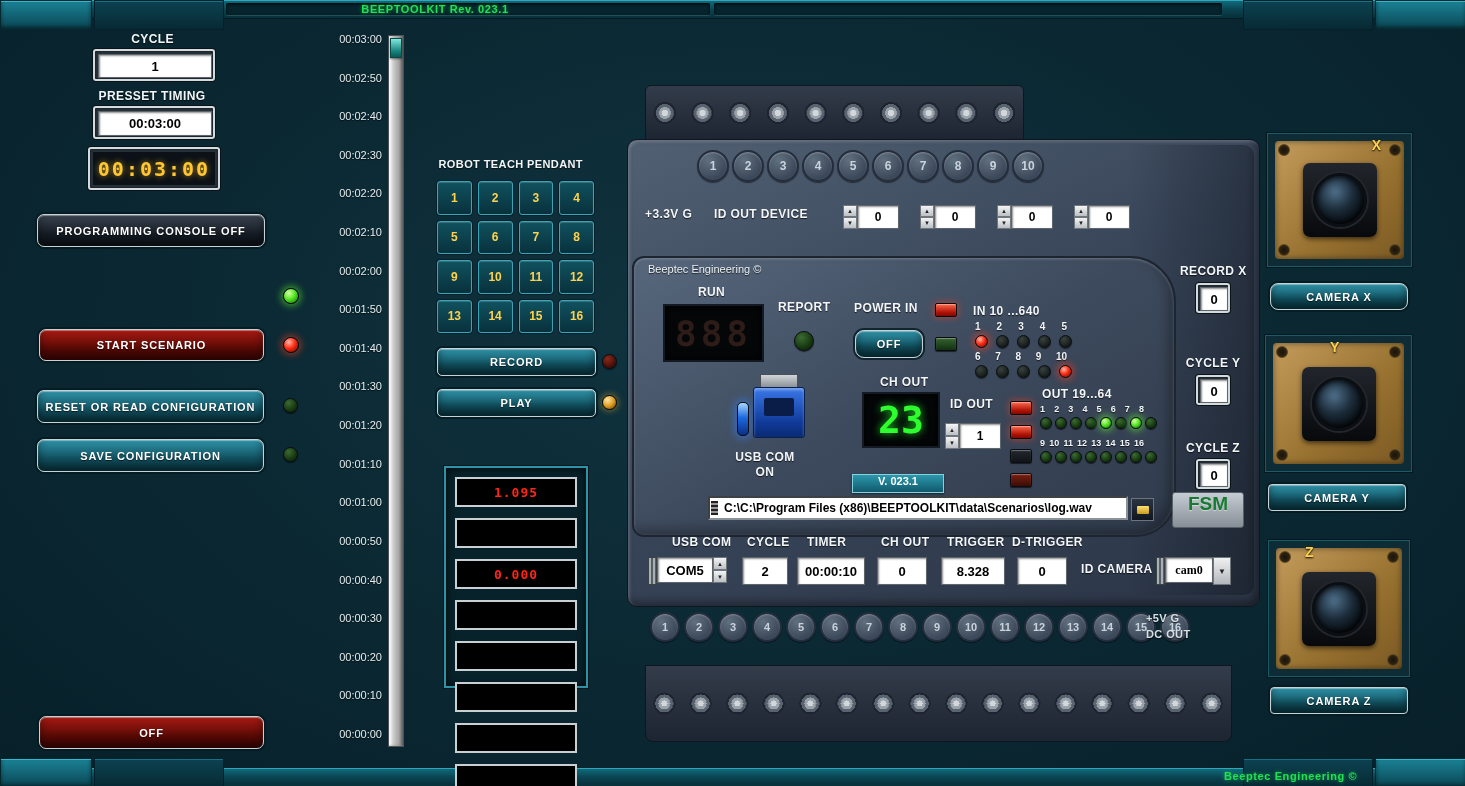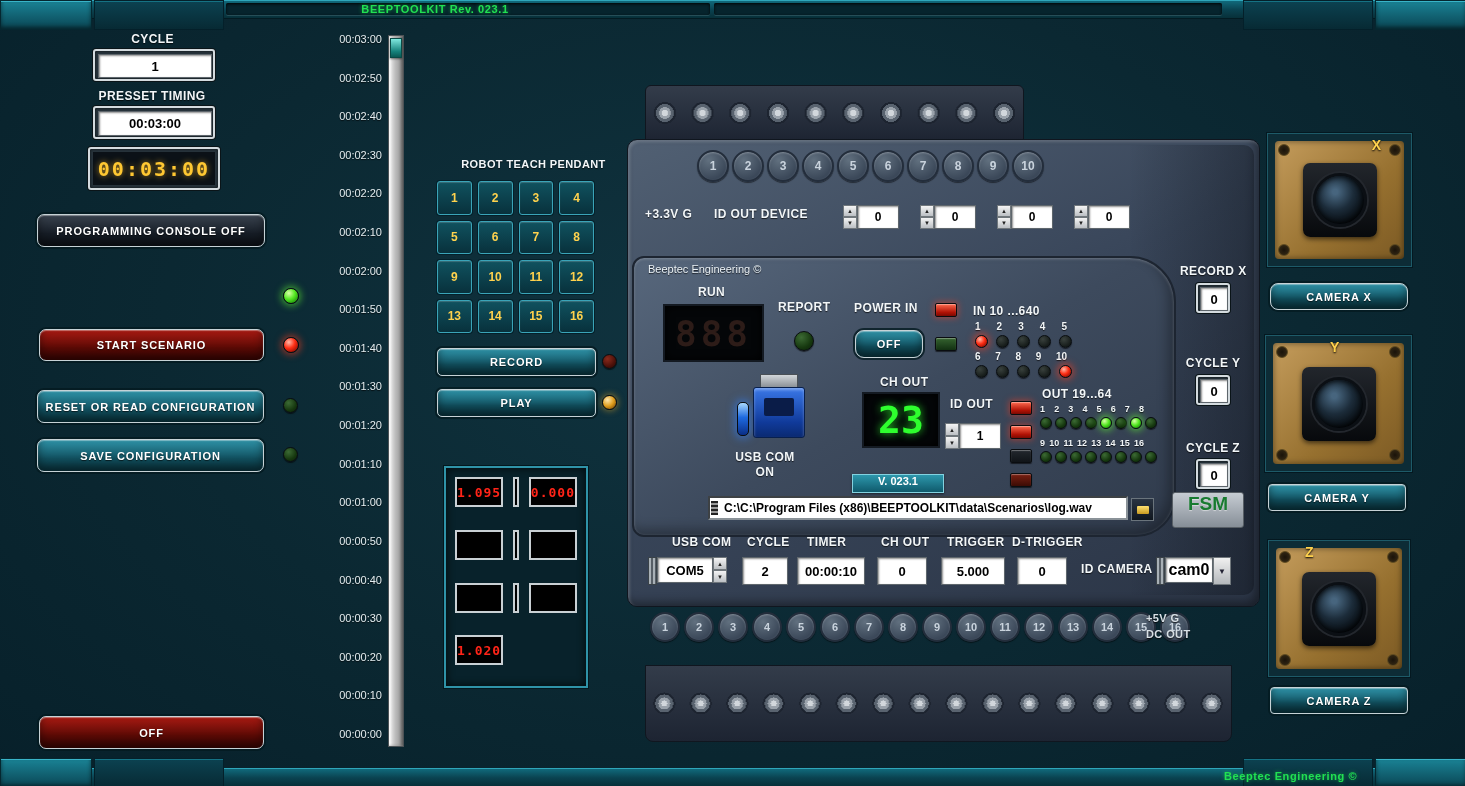--- a/index.html
+++ b/index.html
@@ -59,21 +59,21 @@
   .dropbtn{width:16px;height:26px;display:flex;align-items:center;justify-content:center;background:linear-gradient(#f0f0f0,#b4b8bc);
            border:1px solid #70777c;font-size:8px;color:#223;cursor:pointer;}
 
   
   .keys{display:grid;grid-template-columns:repeat(4,1fr);grid-template-rows:repeat(4,1fr);gap:6px;}
   .key{background:linear-gradient(#10525f,#08313c);border:1px solid #3aa4b8;border-radius:3px;
        box-shadow:0 0 0 1px #04202a, inset 0 1px 1px rgba(255,255,255,.18);
        display:flex;align-items:center;justify-content:center;color:#ffd24d;
        font:bold 12px "Liberation Sans",sans-serif;cursor:pointer;}
   .vpanel{background:#08222b;border:2px solid #2f93a8;box-shadow:0 0 0 1px #04181e, inset 0 0 8px rgba(0,0,0,.8);
-          display:grid;grid-template-columns:1fr 1fr 1fr;gap:11px 10px;padding:9px;}
+          display:grid;grid-template-columns:1fr;gap:11px 10px;padding:9px;}
   .vdisp{height:26px;background:#000;border:2px solid #c9d0d4;display:flex;align-items:center;justify-content:center;
          font-family:"DejaVu Sans Mono",monospace;font-weight:bold;font-size:13px;color:#ff2418;letter-spacing:1px;}
 
   
   .screws{background:linear-gradient(#333c4a,#1d2432);border:1px solid #10161f;
           background-image:radial-gradient(circle at 50% 50%, #d2d7dc 0 3px, #9aa2ab 3px 6px, #59636f 6px 9px, #1d2430 9px 11px, transparent 11px),linear-gradient(#333c4a,#1d2432);
           background-repeat:repeat-x;}
   .numcirc{width:28px;height:28px;border-radius:50%;flex:0 0 auto;
            background:radial-gradient(circle at 35% 30%,#61707f,#3b4859 70%);
            border:2px solid #232d3b;color:#c9d3dd;font:bold 12px "Liberation Sans",sans-serif;
@@ -168,21 +168,21 @@
       <span class="tick">00:00:40</span>
       <span class="tick">00:00:30</span>
       <span class="tick">00:00:20</span>
       <span class="tick">00:00:10</span>
       <span class="tick">00:00:00</span>
     </div>
   <div class="a" style="left:388px;top:35px;width:14px;height:710px;background:linear-gradient(to right,#f4f4f4,#bdbdbd 45%,#8d8d8d);border:1px solid #4c5256;box-shadow:inset -2px 0 3px rgba(0,0,0,.35), inset 2px 0 2px rgba(255,255,255,.6);">
     <div style="position:absolute;left:1px;right:1px;top:2px;height:18px;background:linear-gradient(#7fe8df,#14807a 70%,#0a5a55);border:1px solid #0a4a46;box-shadow:0 1px 2px rgba(0,0,0,.5);"></div>
   </div>
 
-  <div class="a lbl sm ctr" style="left:455px;top:158px;width:157px;">ROBOT TEACH PENDANT</div>
+  <div class="a lbl sm ctr" style="left:426px;top:158px;width:157px;text-align:right;">ROBOT TEACH PENDANT</div>
   <div class="a keys" style="left:437px;top:181px;width:157px;height:152px;">
 
   <button class="key">1</button>
       <button class="key">2</button>
       <button class="key">3</button>
       <button class="key">4</button>
       <button class="key">5</button>
       <button class="key">6</button>
       <button class="key">7</button>
       <button class="key">8</button>
@@ -422,26 +422,26 @@
     <span class="grip"></span>
     <span class="wbox" style="width:54px;">COM5</span>
     <span class="spin">
         <b>▲</b>
         <b>▼</b>
       </span>
   </div>
   <div class="a wbox" style="left:742px;top:557px;width:44px;height:26px;">2</div>
   <div class="a wbox" style="left:797px;top:557px;width:66px;height:26px;">00:00:10</div>
   <div class="a wbox" style="left:877px;top:557px;width:48px;height:26px;">0</div>
-  <div class="a wbox" style="left:941px;top:557px;width:62px;height:26px;">5.000</div>
+  <div class="a wbox" style="left:941px;top:557px;width:62px;height:26px;">8.328</div>
   <div class="a wbox" style="left:1017px;top:557px;width:48px;height:26px;">0</div>
   <div class="a lbl" style="left:1081px;top:562px;">ID  CAMERA</div>
   <div class="a" style="left:1156px;top:557px;display:flex;height:26px;">
     <span class="grip"></span>
-    <span class="wbox" style="width:46px;font-size:16px;">cam0</span>
+    <span class="wbox" style="width:46px;font-size:12px;font-family:Liberation Serif, serif;">cam0</span>
     <span class="dropbtn">▼</span>
   </div>
 
   <div class="a" style="left:650px;top:612px;display:flex;gap:4px;">
 
   <span class="numcirc sm">1</span>
       <span class="numcirc sm">2</span>
       <span class="numcirc sm">3</span>
       <span class="numcirc sm">4</span>
       <span class="numcirc sm">5</span>

